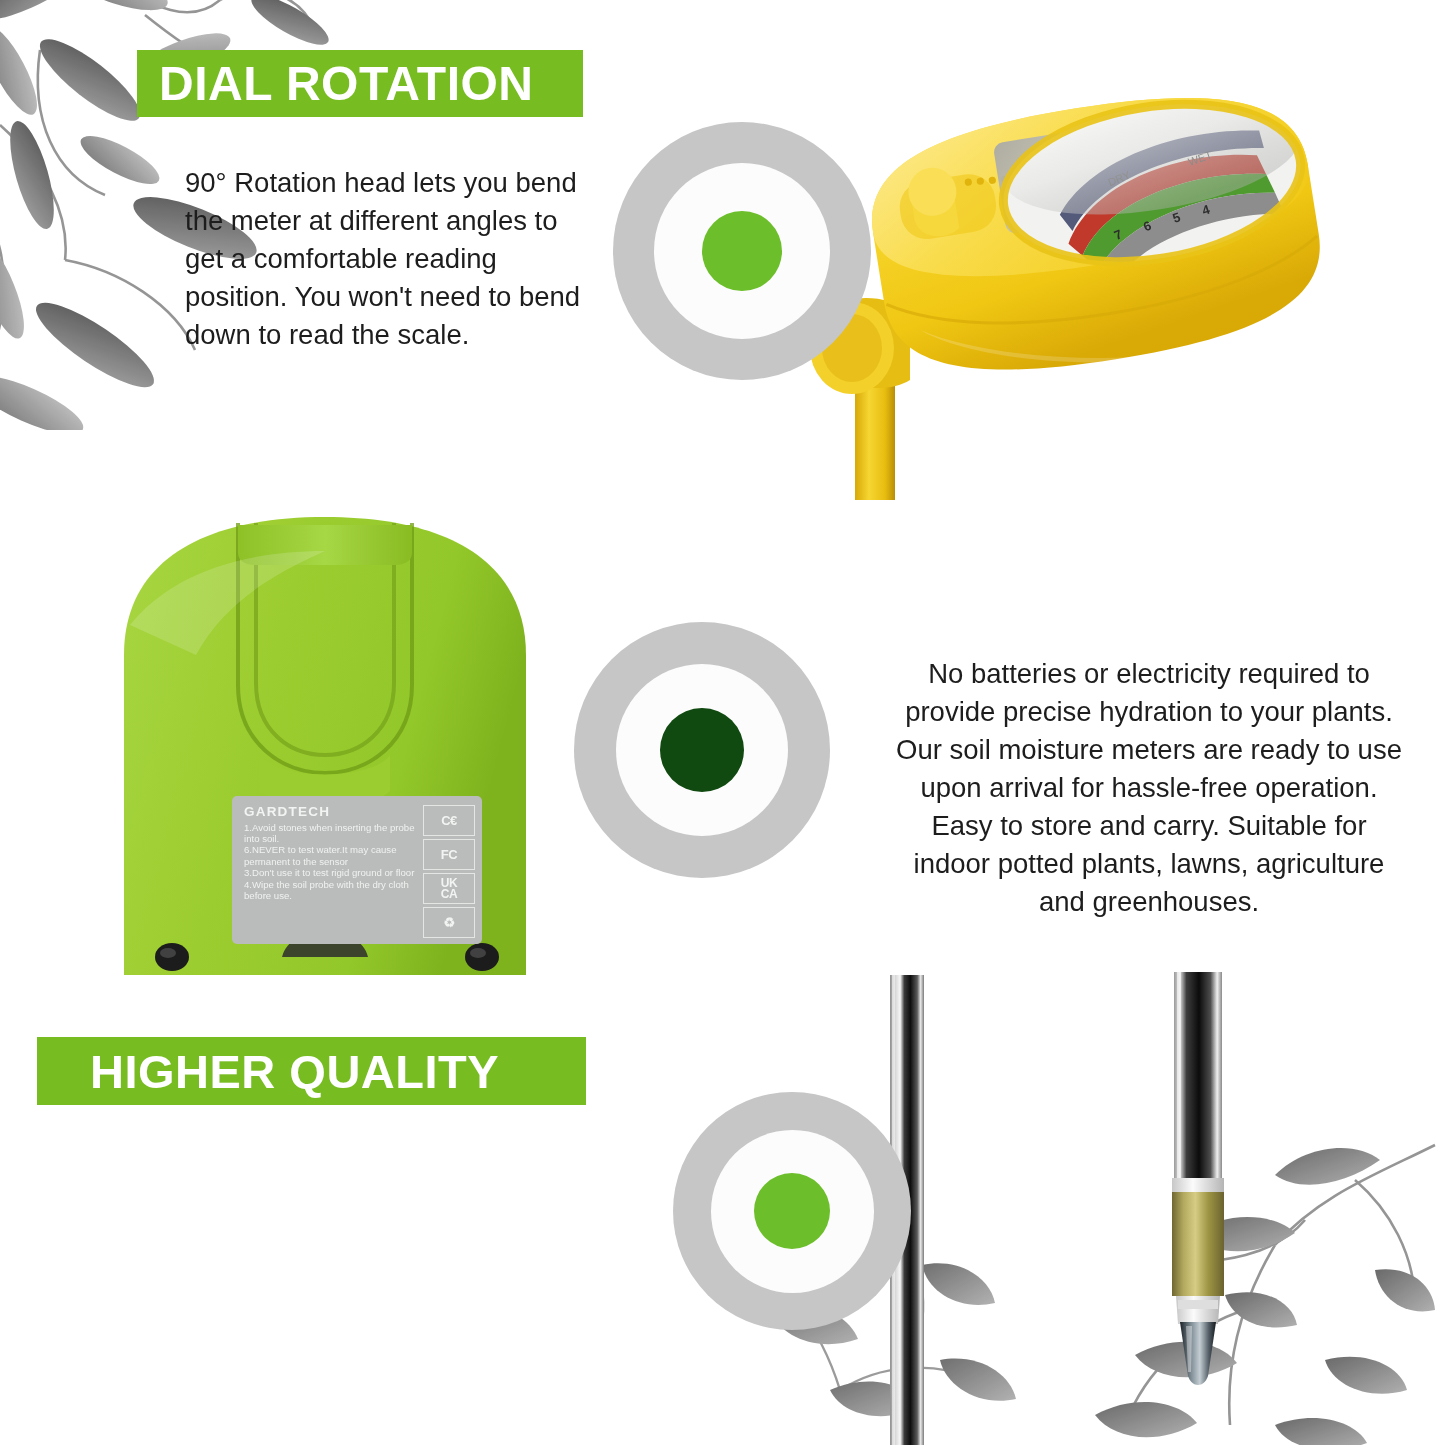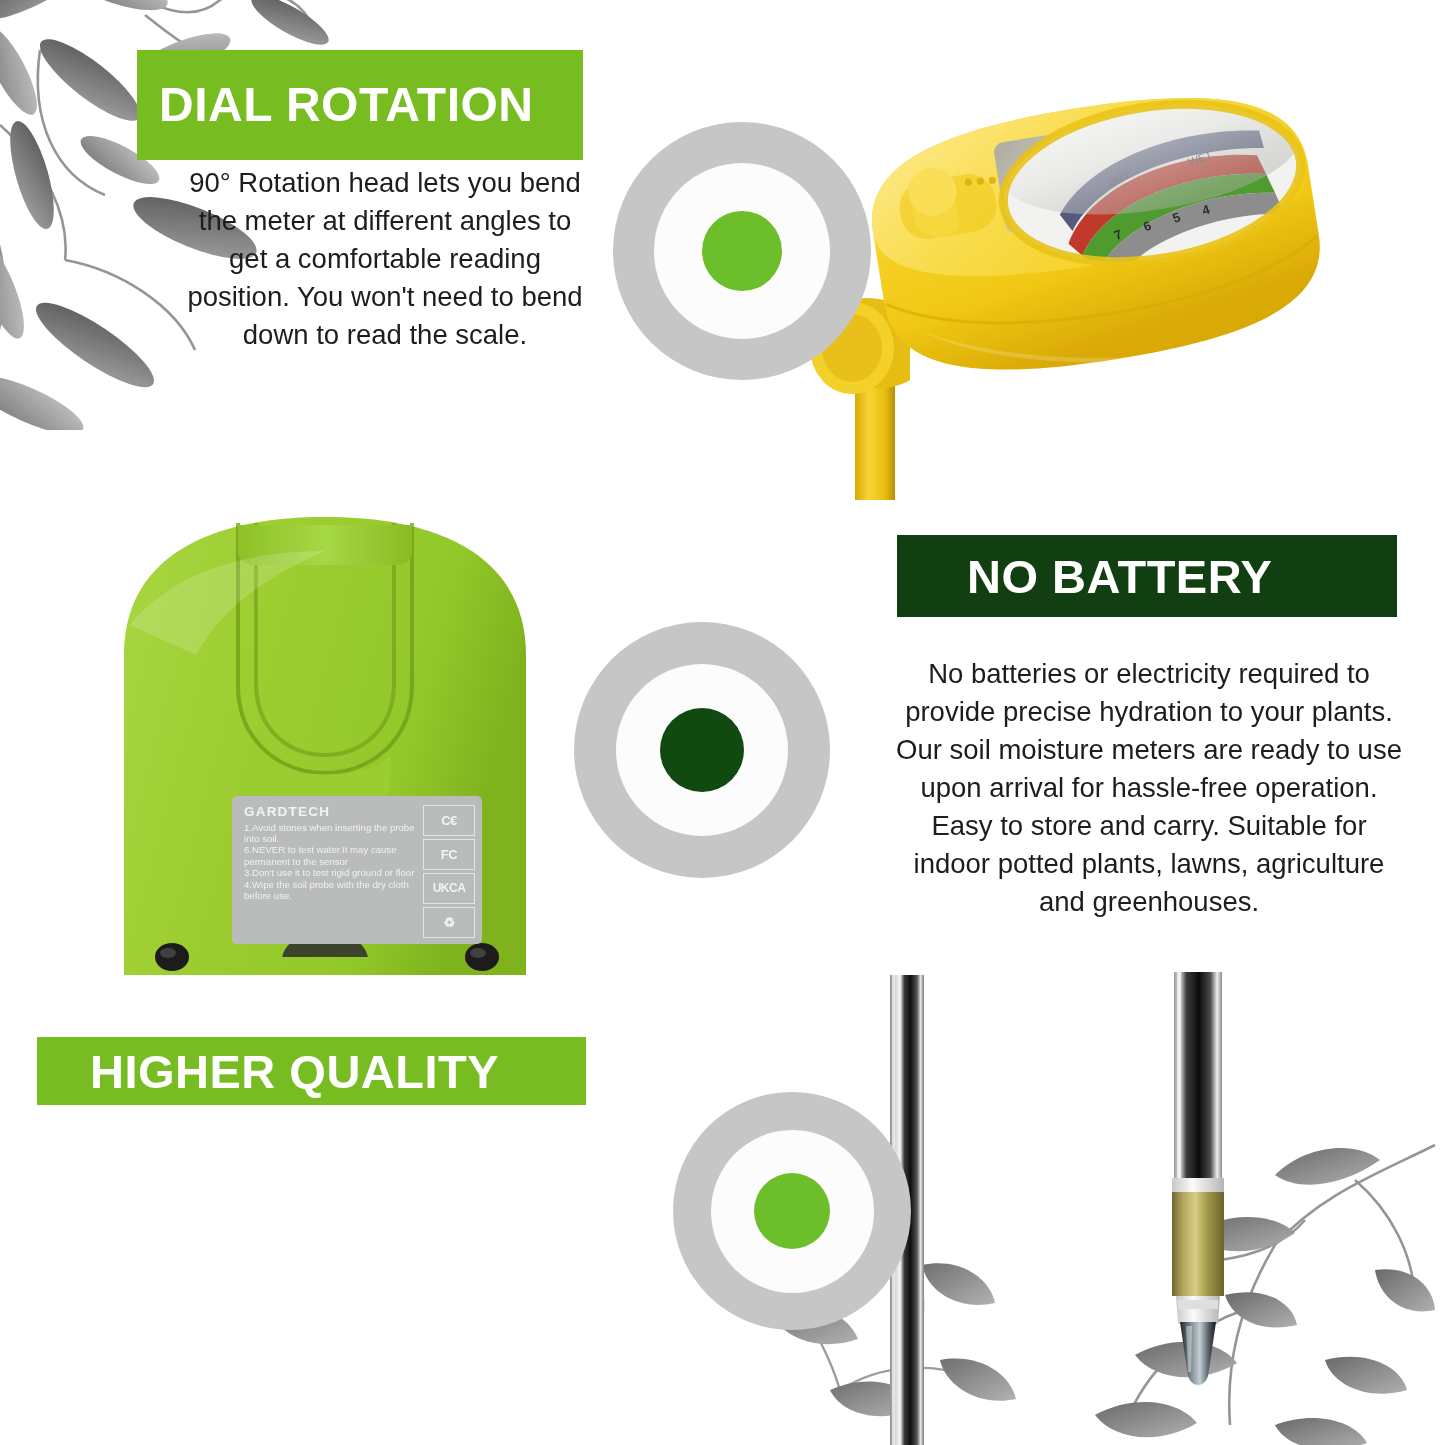--- a/index.html
+++ b/index.html
@@ -37,21 +37,21 @@
     color: #ffffff;
     font-weight: bold;
     letter-spacing: 0.5px;
     white-space: nowrap;
     line-height: 1;
   }
   .hdr-green { background: #77bc21; }
   .hdr-darkgreen { background: #113f11; }
 
   #hdr-dial {
-    left: 137px; top: 50px; width: 446px; height: 110px;
+    left: 137px; top: 50px; width: 446px; height: 67px;
     padding-left: 22px;
   }
   #hdr-dial .hdr-text { font-size: 48px; }
 
   #hdr-nobattery {
     left: 897px; top: 535px; width: 500px; height: 82px;
     padding-left: 70px;
   }
   #hdr-nobattery .hdr-text { font-size: 47px; }
 
@@ -64,21 +64,21 @@
   
   .body-text {
     position: absolute;
     font-size: 27.5px;
     line-height: 38px;
     color: #1d1d1d;
     white-space: pre-line;
   }
   #body-dial {
     left: 185px; top: 164px; width: 400px;
-    text-align: center;
+    text-align: left;
   }
   #body-nobattery {
     left: 895px; top: 655px; width: 508px;
     text-align: center;
   }
   #body-quality {
     left: 55px; top: 1143px; width: 534px;
     text-align: right;
   }
 
@@ -161,21 +161,21 @@
     border: 1px solid #e3e6e3;
     display: flex;
     align-items: center;
     justify-content: center;
     color: #f2f4f2;
     font-size: 13px;
     font-weight: bold;
     line-height: 0.85;
     letter-spacing: -0.5px;
   }
-  .cert-box.two-line { font-size: 12px; flex-direction: row; }
+  .cert-box.two-line { font-size: 12px; flex-direction: column; }
 
   
   #probe-left {
     position: absolute;
     left: 890px; top: 975px; width: 34px; height: 470px;
   }
   #probe-right {
     position: absolute;
     left: 1166px; top: 972px; width: 64px; height: 420px;
   }
@@ -498,23 +498,20 @@
     <div class="inner">
       <div class="dot"></div>
     </div>
   </div>
 
   <div class="hdr hdr-green" id="hdr-dial">
     <span class="hdr-text">DIAL ROTATION</span>
   </div>
   <div class="body-text" id="body-dial">90° Rotation head lets you bend the meter at different angles to get a comfortable reading position. You won't need to bend down to read the scale.</div>
 
-  <div class="hdr hdr-darkgreen" id="hdr-nobattery">
-    <span class="hdr-text">NO BATTERY</span>
-  </div>
   <div class="body-text" id="body-nobattery">No batteries or electricity required to provide precise hydration to your plants. Our soil moisture meters are ready to use upon arrival for hassle-free operation.
 Easy to store and carry. Suitable for indoor potted plants, lawns, agriculture and greenhouses.</div>
 
   <div class="hdr hdr-green" id="hdr-quality">
     <span class="hdr-text">HIGHER QUALITY</span>
   </div>
 
 </div>
 
 </body></html>

